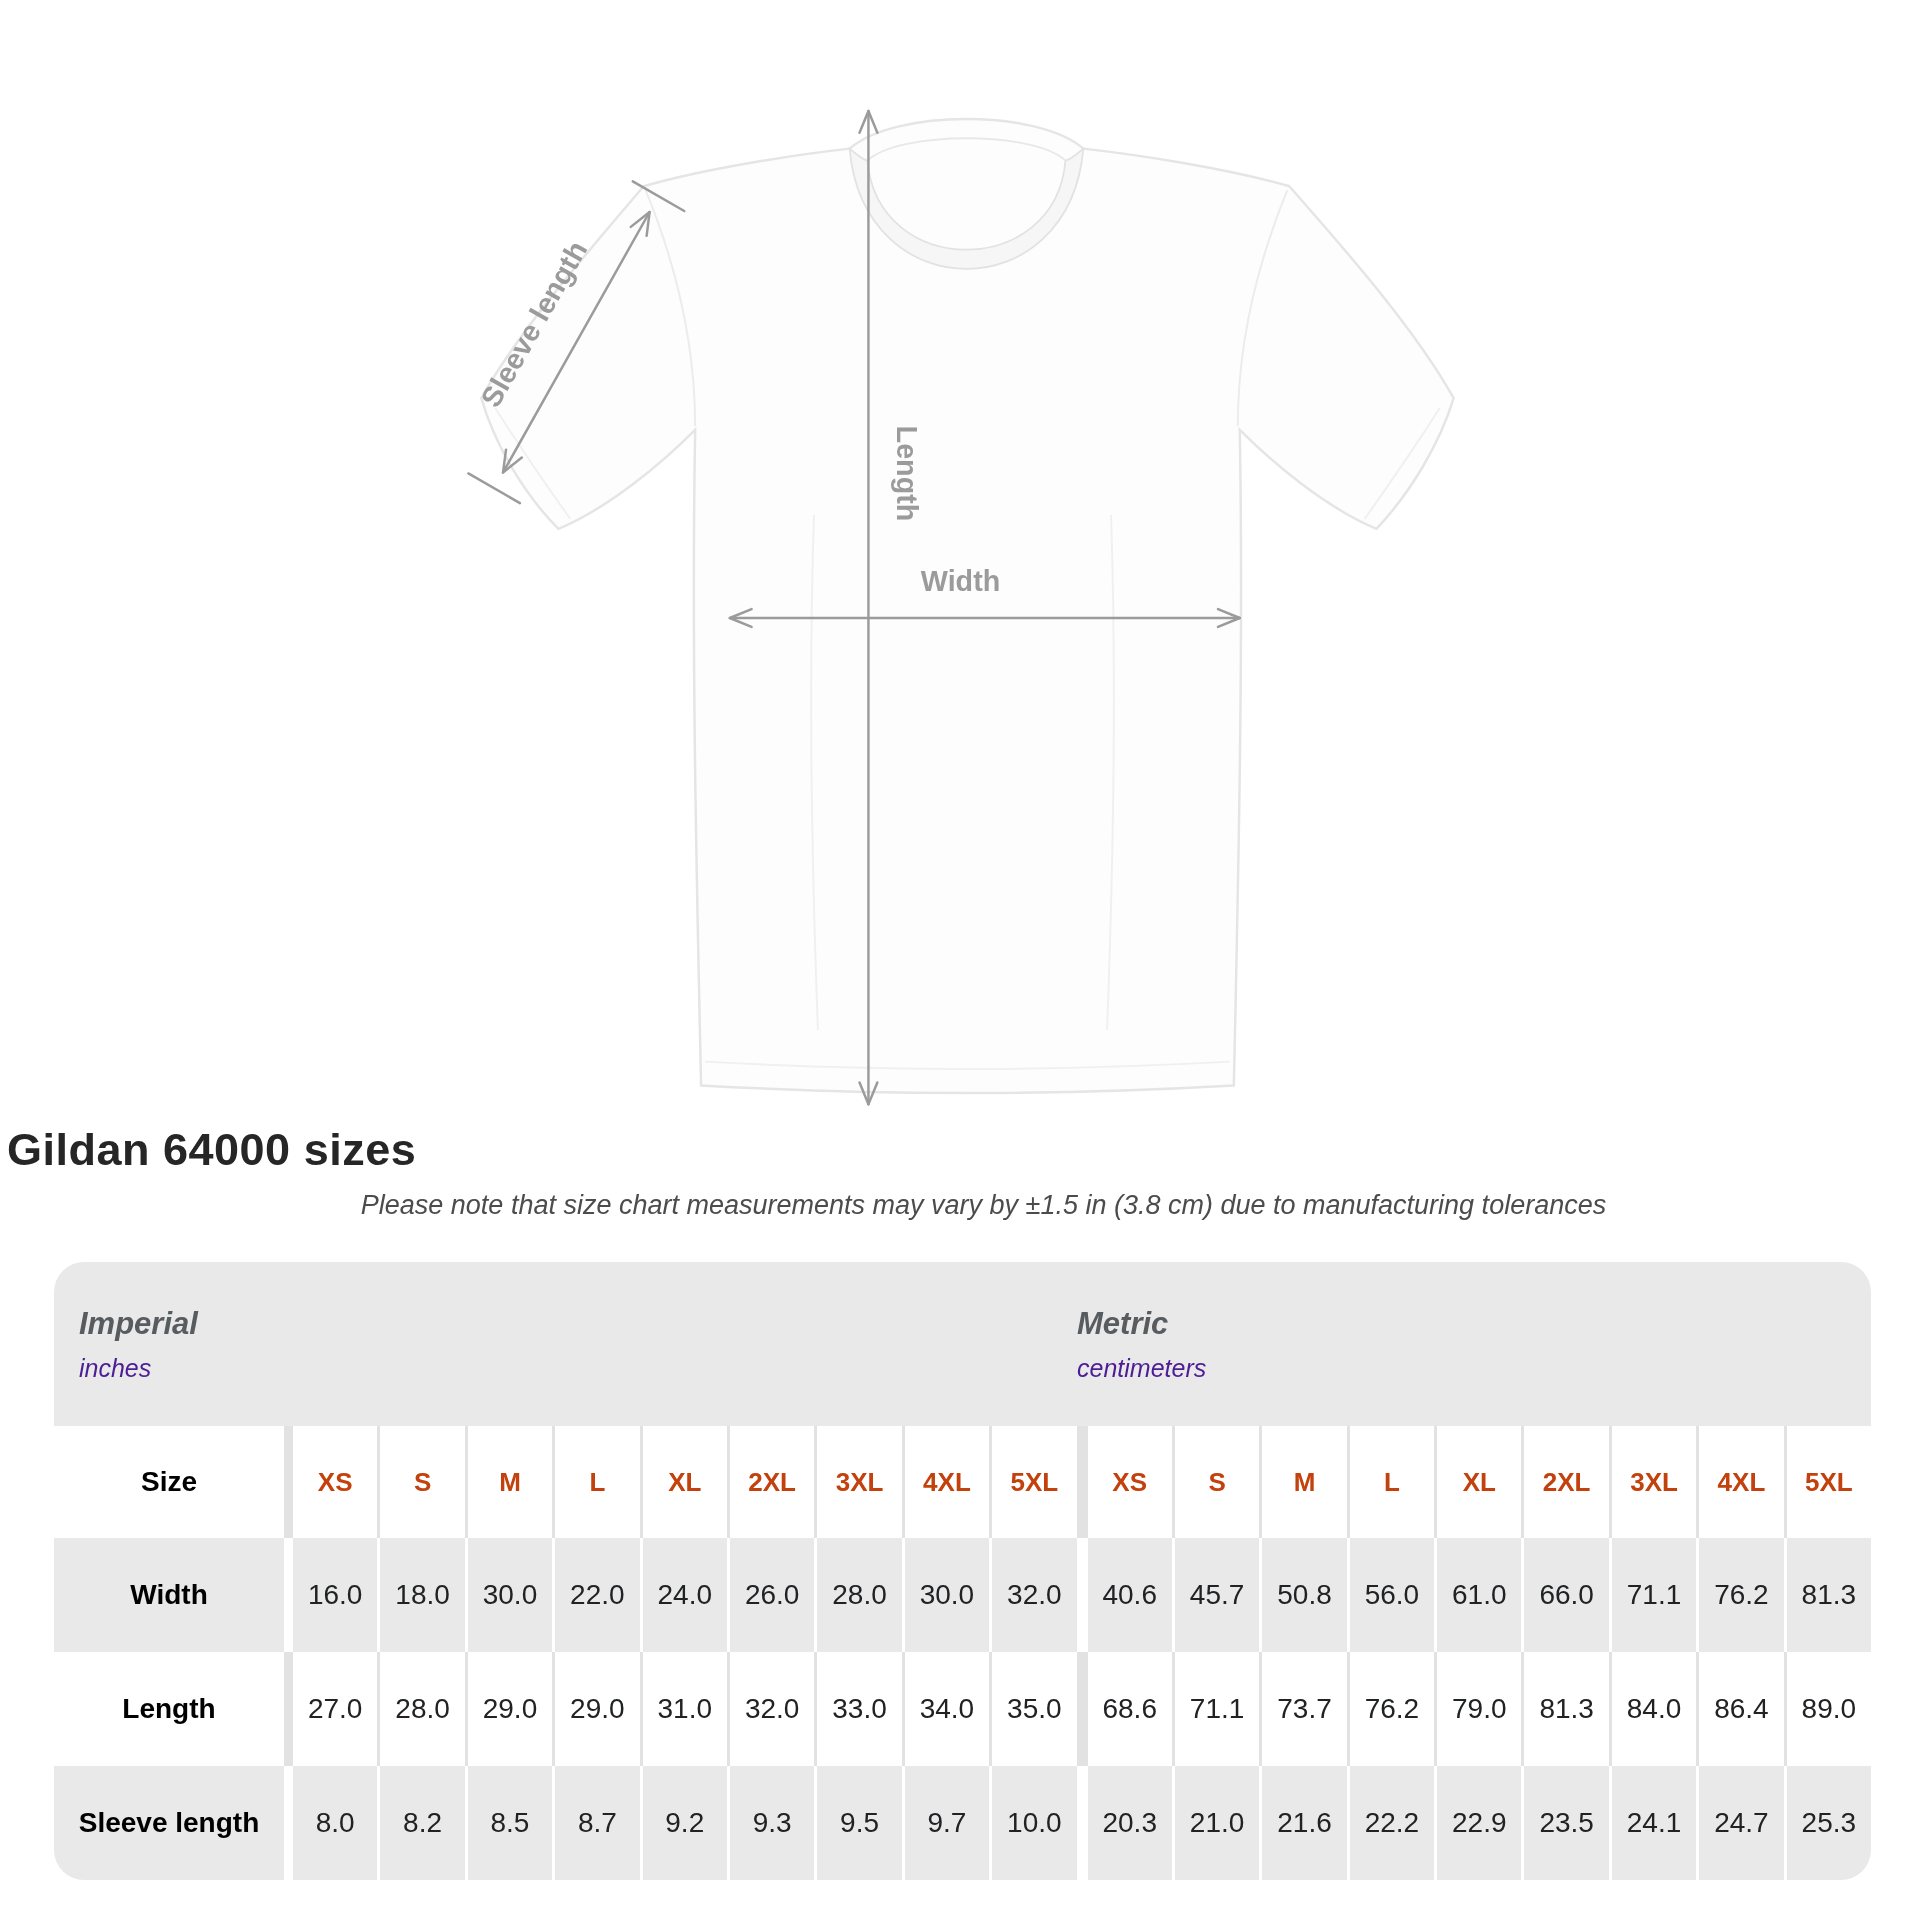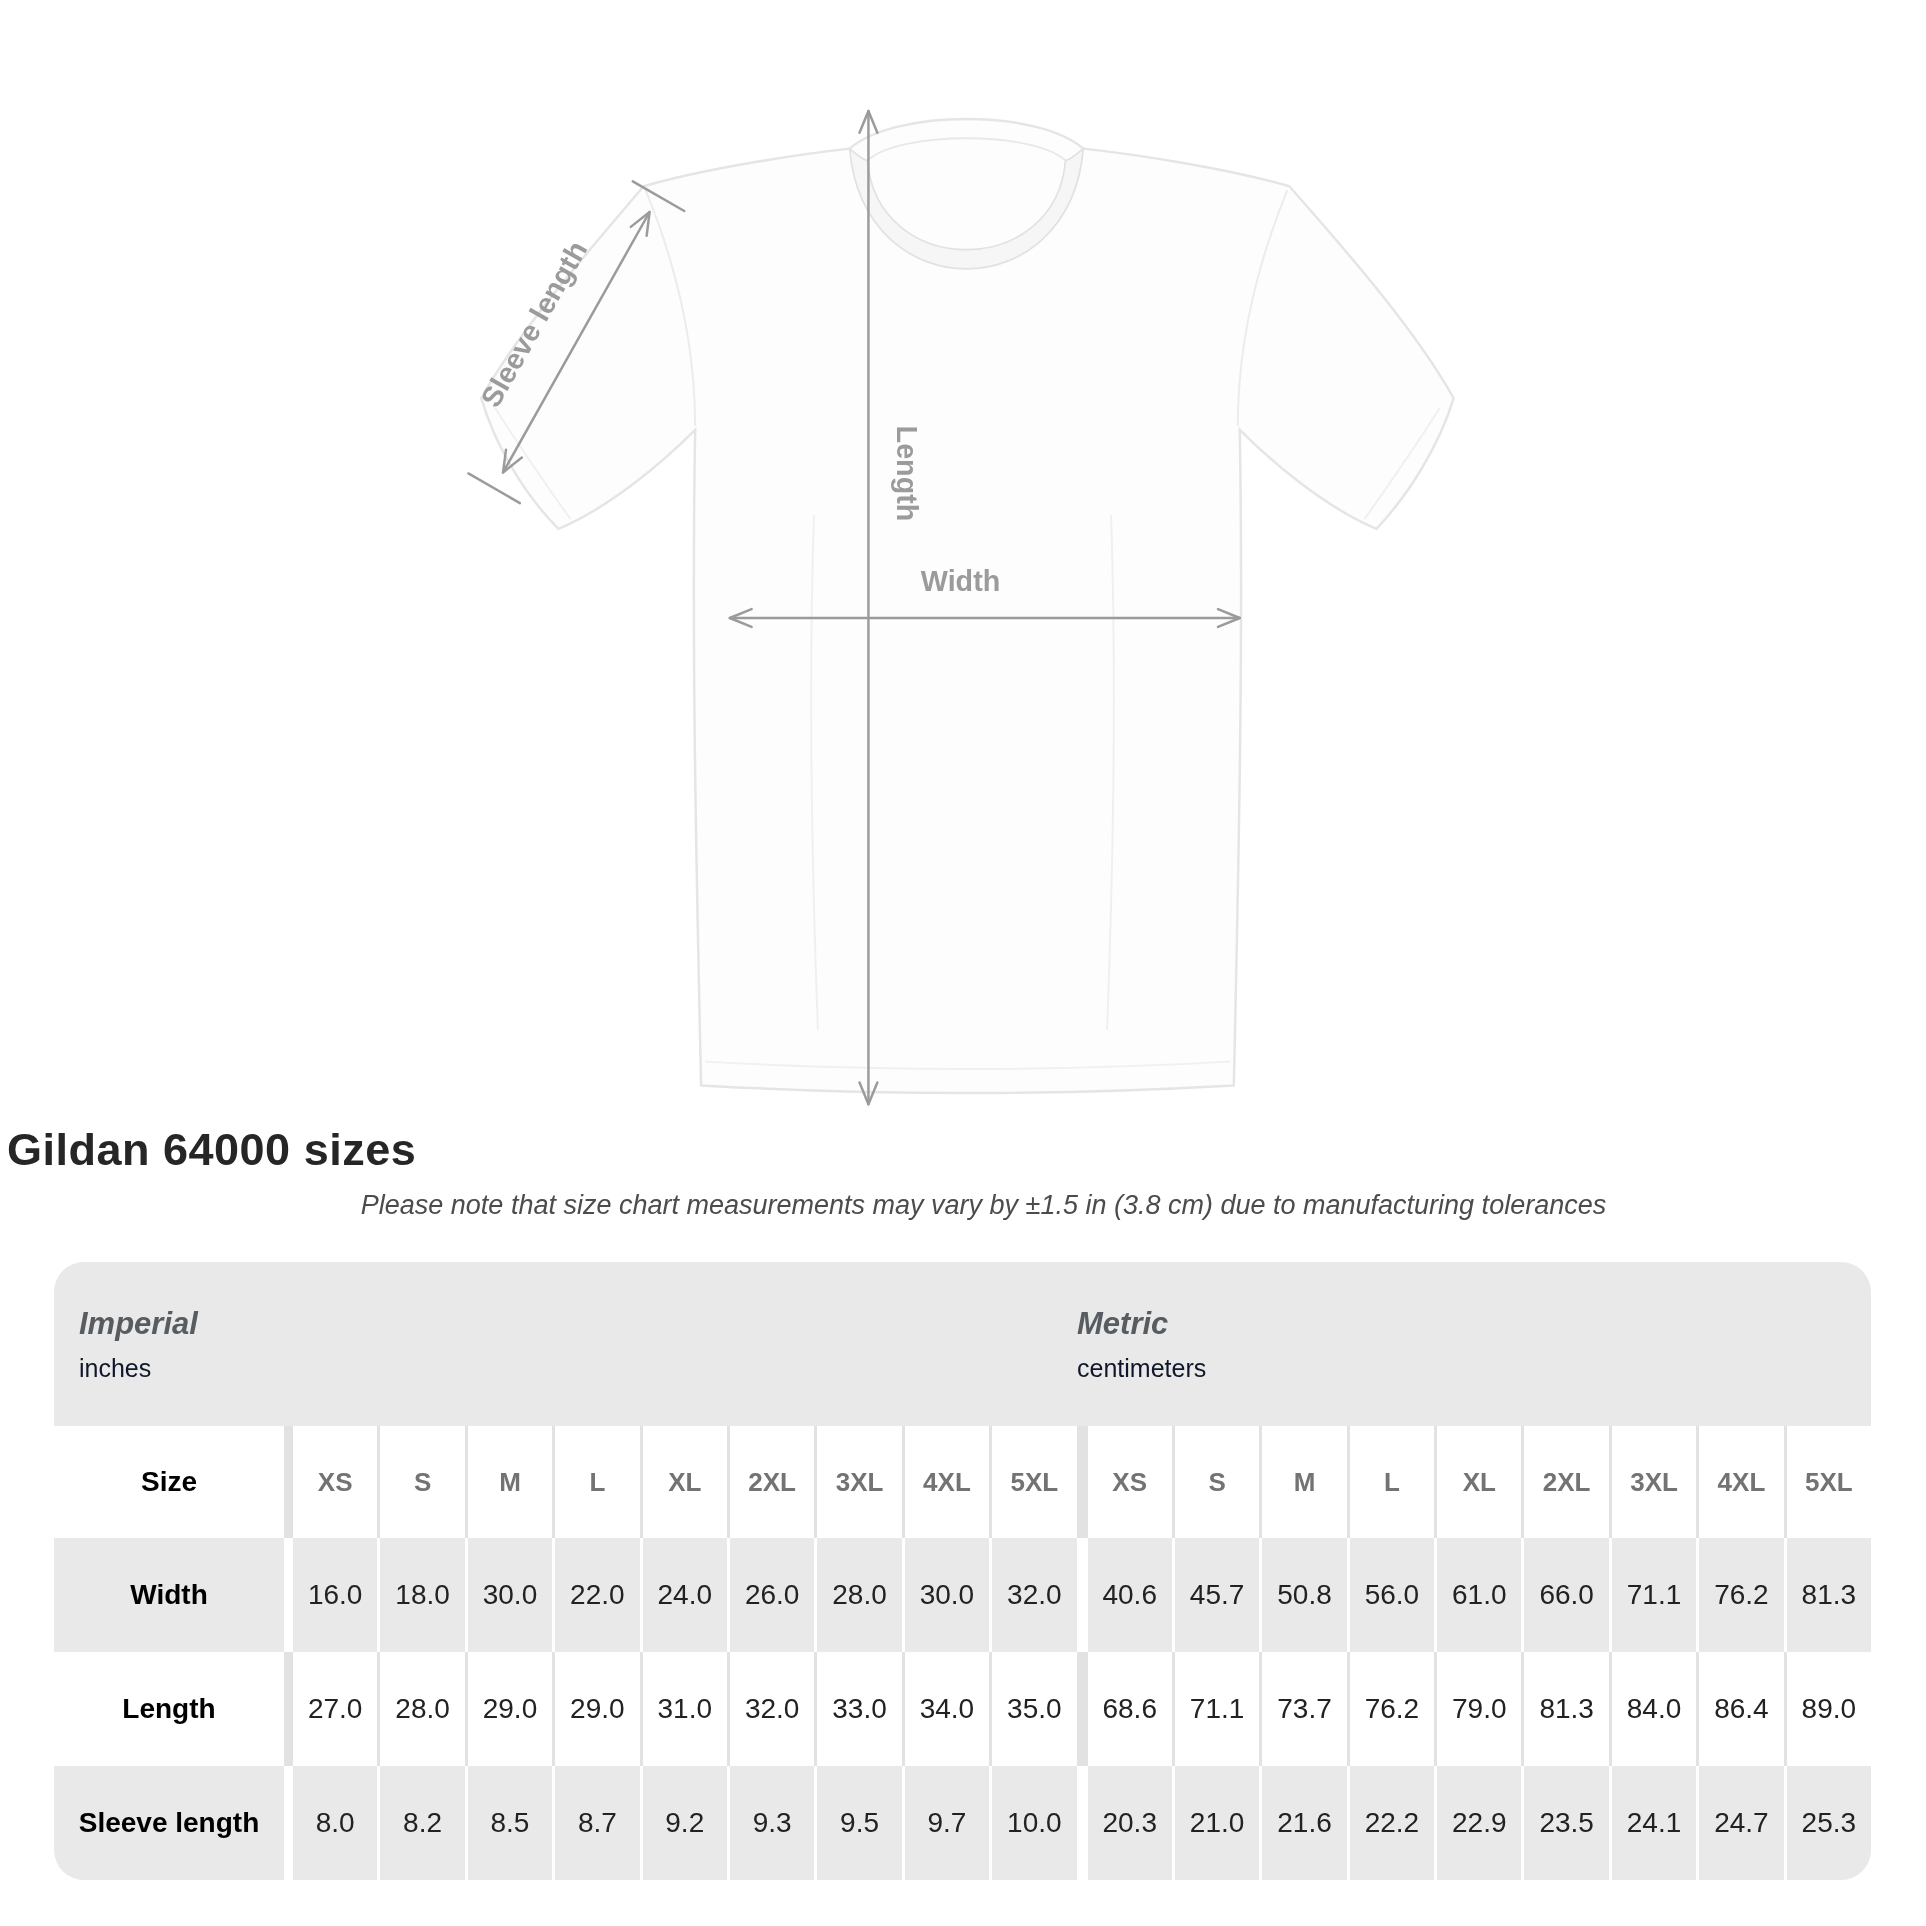--- a/index.html
+++ b/index.html
@@ -28,34 +28,34 @@
   
   #size-table{
     position:absolute;left:54px;top:1262px;width:1817px;
     border-radius:30px;overflow:hidden;
   }
   .band{height:164px;background:#e9e9e9;display:flex;align-items:center;}
   .band .grp{display:flex;flex-direction:column;align-items:flex-start;gap:12px;}
   .band .imp{width:1023px;transform:translateX(25px);}
   .band .met{flex:1;}
   .g-name{font-size:31px;font-weight:bold;font-style:italic;color:#575c60;}
-  .g-unit{font-size:25px;color:#0f172a;}
+  .g-unit{font-size:25px;font-style:italic;color:#4c1d95;}
   .row{display:flex;height:114px;}
   .row.size{height:112px;}
   .cell{
     flex:1;margin-left:3px;display:flex;align-items:center;justify-content:center;
     font-size:28px;color:#212224;
   }
   .cell.gap-a{margin-left:9px;}
   .cell.gap-b{margin-left:11px;}
   .label-cell{
     flex:0 0 230px;margin:0;display:flex;align-items:center;justify-content:center;
     font-weight:bold;font-size:28px;color:#000000;
   }
-  .size-cell{font-weight:bold;font-size:26px;color:#737373;}
+  .size-cell{font-weight:bold;font-size:26px;color:#c2410c;}
   .r-gray{background:#ffffff;}
   .r-gray .cell,.r-gray .label-cell{background:#e9e9e9;}
   .r-white{background:#e2e2e2;}
   .r-white .cell,.r-white .label-cell{background:#ffffff;}
 </style>
 </head>
 <body>
 
 <div class="page">
 

